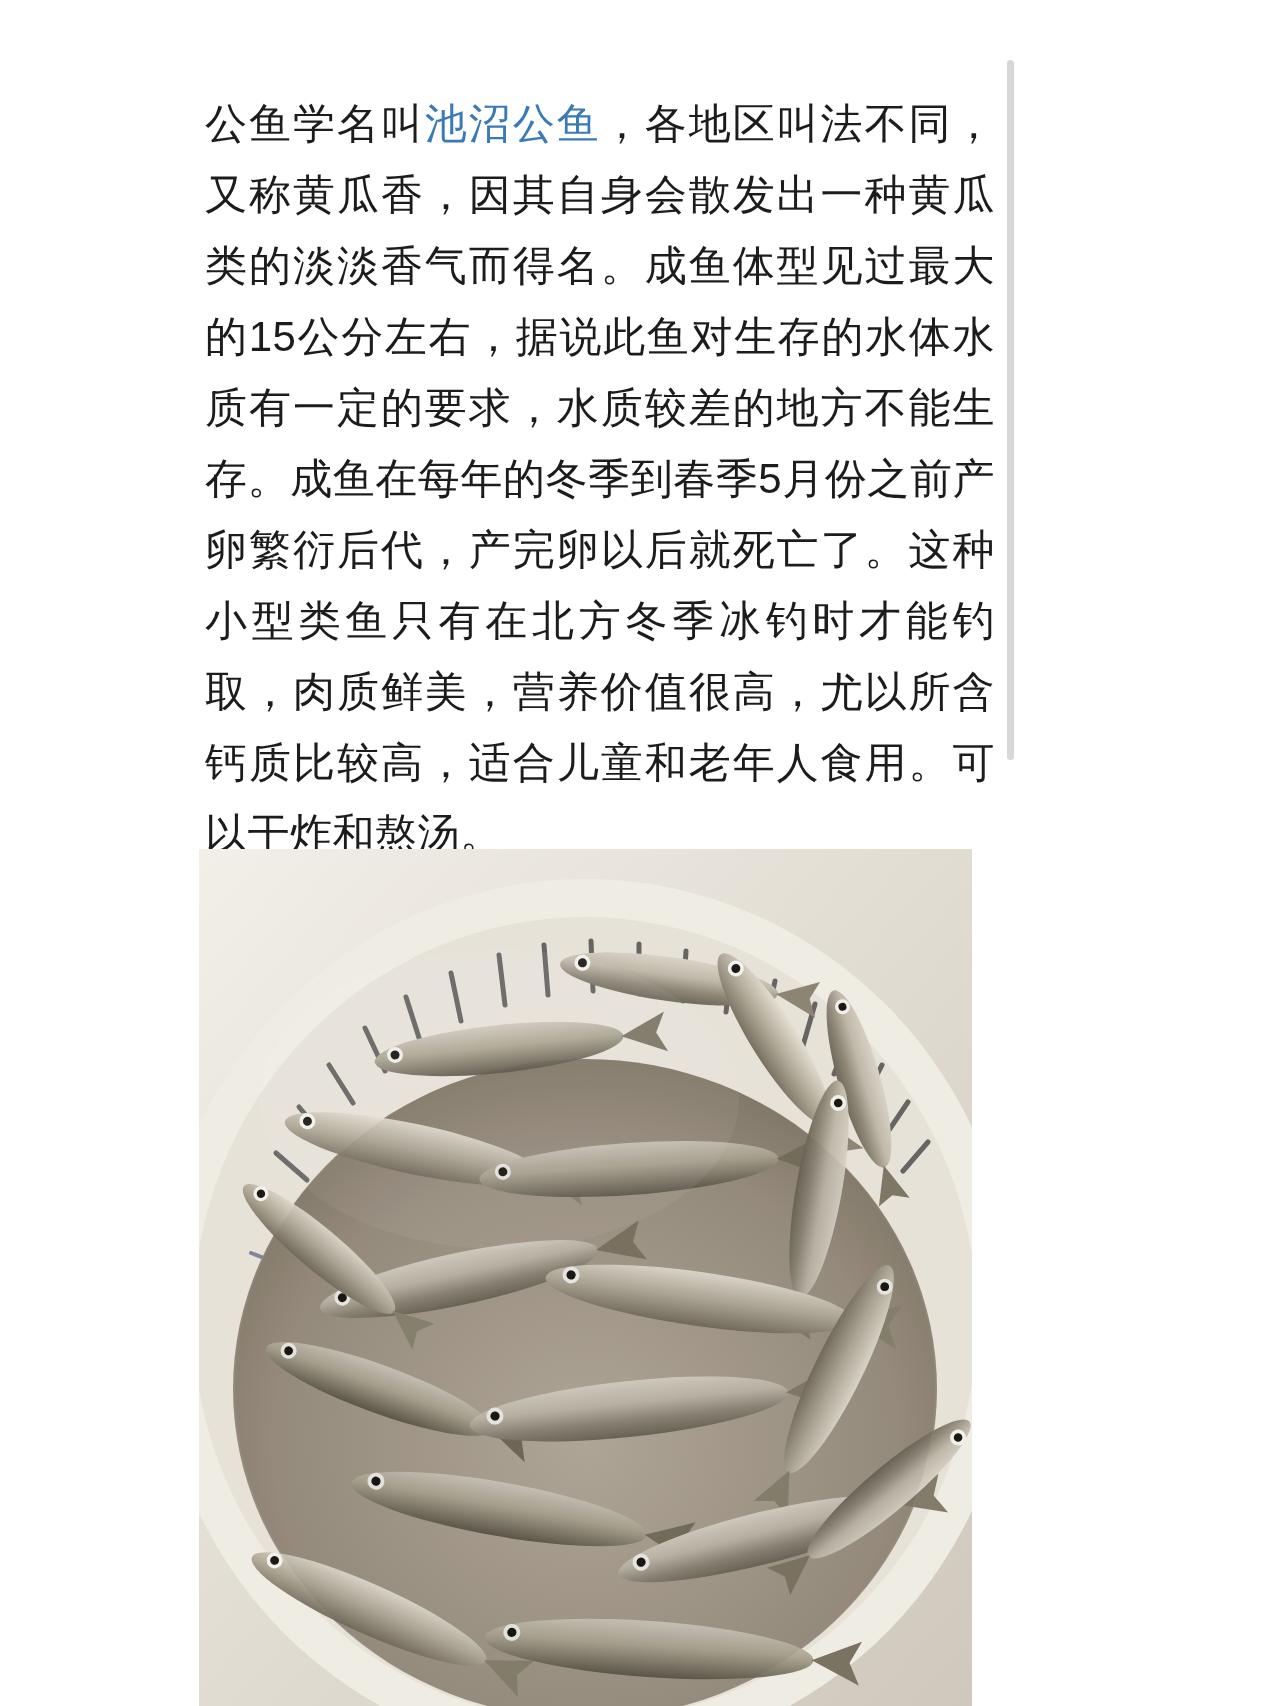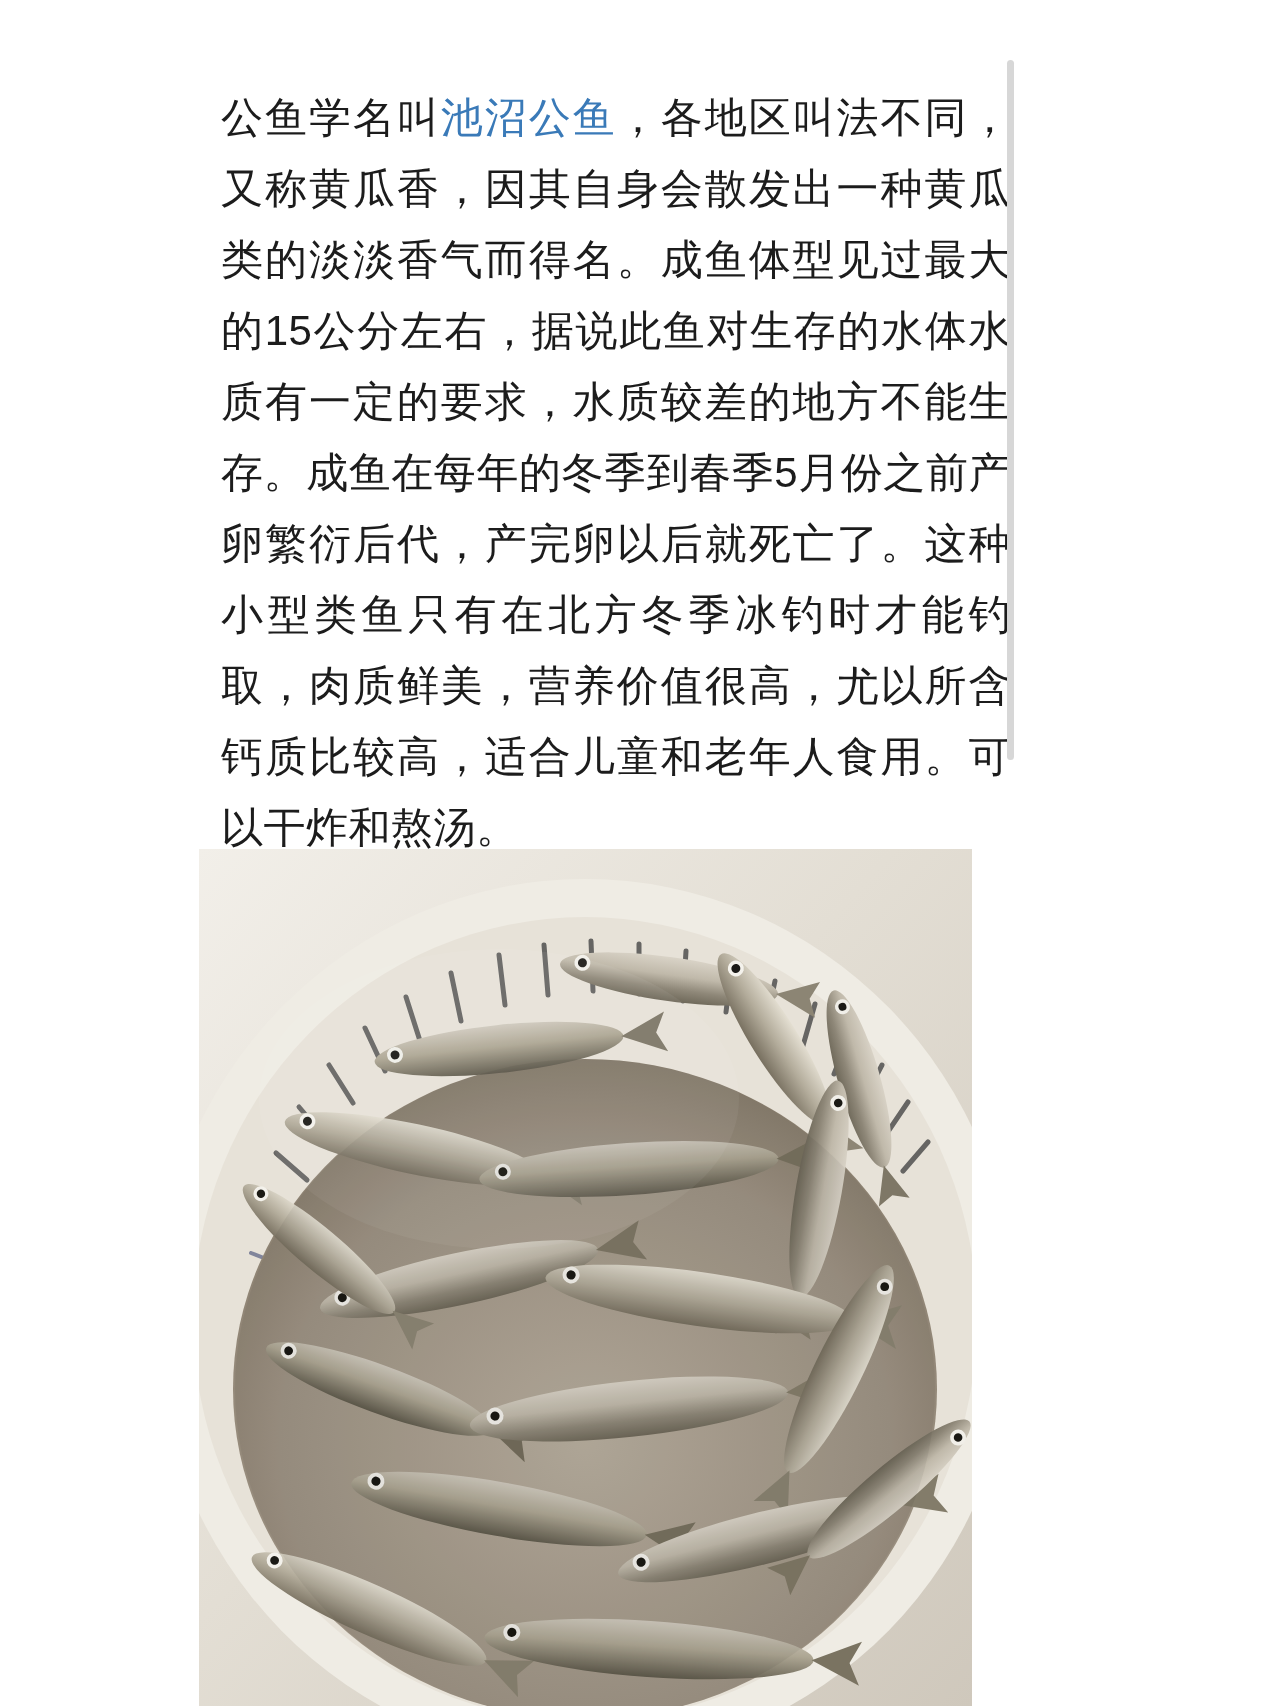--- a/index.html
+++ b/index.html
@@ -15,23 +15,22 @@
     overflow: hidden;
   }
   .page {
     position: absolute;
     inset: 0;
     background: #ffffff;
   }
   .article {
     position: absolute;
     left: 205px;
-    top: 40px;
+    top: 46px;
     width: 790px;
-    margin-left: 16px;
   }
   .article-body {
     font-size: 42px;
     line-height: 71px;
     color: #1c1c1c;
     letter-spacing: 0.5px;
     text-align: justify;
     white-space: normal;
     word-break: break-all;
   }

